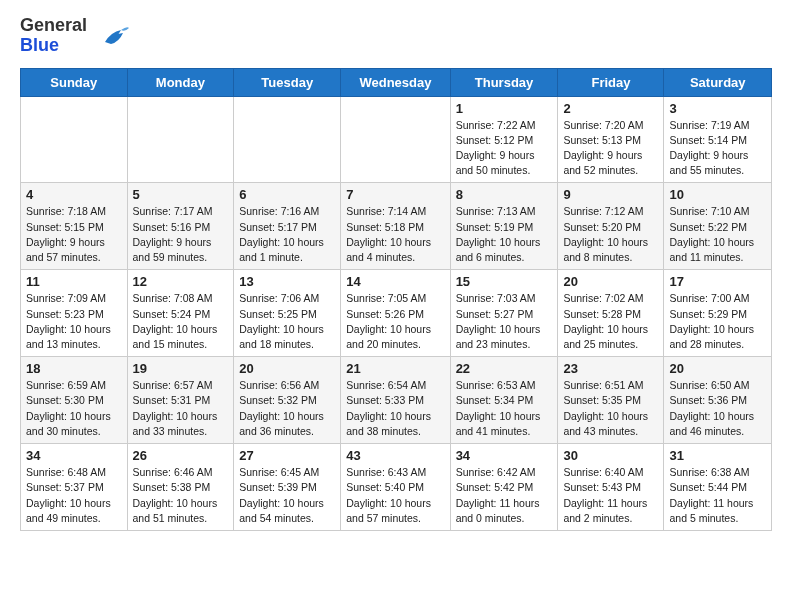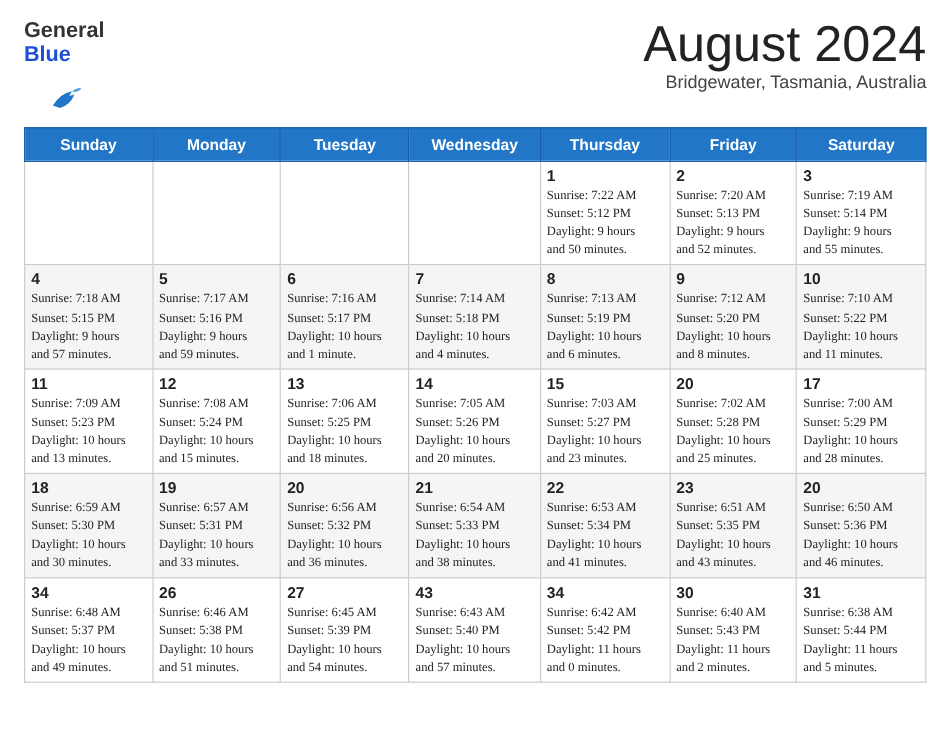--- a/index.html
+++ b/index.html
@@ -13,21 +13,20 @@
     .header {
       display: flex;
       align-items: flex-start;
       justify-content: space-between;
       margin-bottom: 12px;
     }
     .logo {
       display: flex;
       align-items: center;
       gap: 14px;
-      flex-direction: column;
     }
     .logo-text {
       font-size: 18px;
       font-weight: bold;
       line-height: 1.1;
     }
     .logo-general { color: #333; }
     .logo-blue { color: #1d4ed8; }
     .logo-bird {
       width: 28px;
@@ -75,42 +74,37 @@
     }
     .day-num {
       font-size: 13px;
       font-weight: bold;
       display: block;
       margin-bottom: 2px;
     }
     .day-info {
       font-size: 10.5px;
       line-height: 1.45;
-      font-family: Liberation Serif, serif;
     }
     .empty { background: #fff !important; }
   </style>
 </head>
 <body>
 
 <div class="header">
   <div class="logo">
     <div class="logo-text">
       <span class="logo-general">General</span><br>
       <span class="logo-blue">Blue</span>
     </div>
     <svg class="logo-bird" viewBox="0 0 28 24" xmlns="http://www.w3.org/2000/svg">
       <path d="M4 18 Q10 8 20 6 Q16 14 8 16 Q14 10 22 9 Q18 18 10 20Z" fill="#2176c7"></path>
       <path d="M20 6 Q26 2 28 4 Q24 8 20 6Z" fill="#5ba3e0"></path>
     </svg>
   </div>
-  <div class="title-block">
-    <div class="month-title">August 2024</div>
-    <div class="subtitle">Bridgewater, Tasmania, Australia</div>
-  </div>
 </div>
 
 <table class="calendar">
   <thead>
     <tr>
     <th>Sunday</th>
         <th>Monday</th>
         <th>Tuesday</th>
         <th>Wednesday</th>
         <th>Thursday</th>

